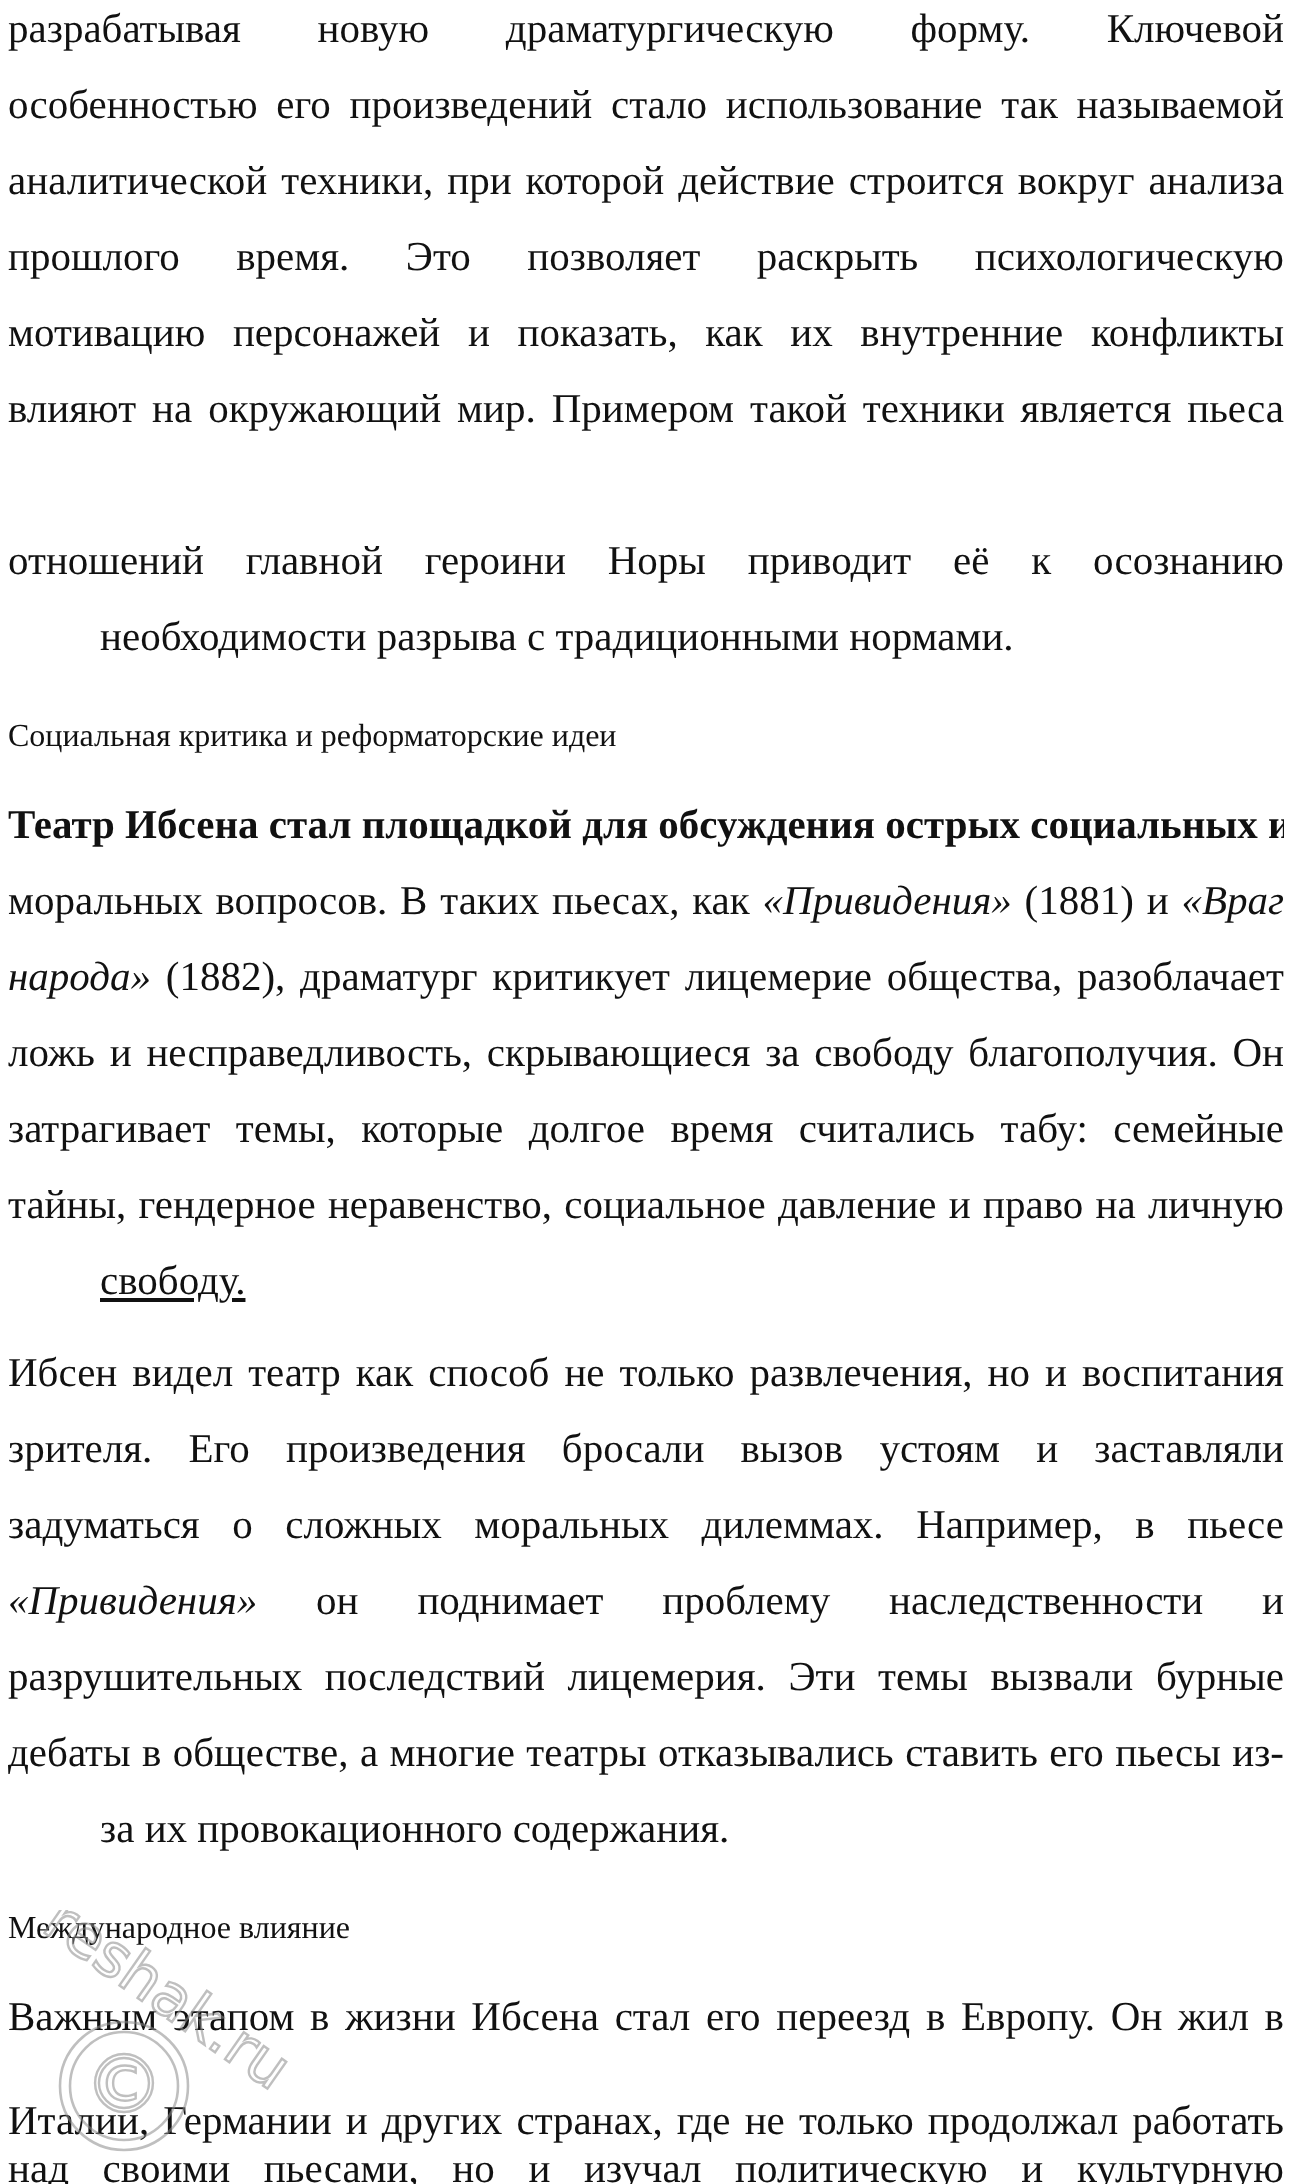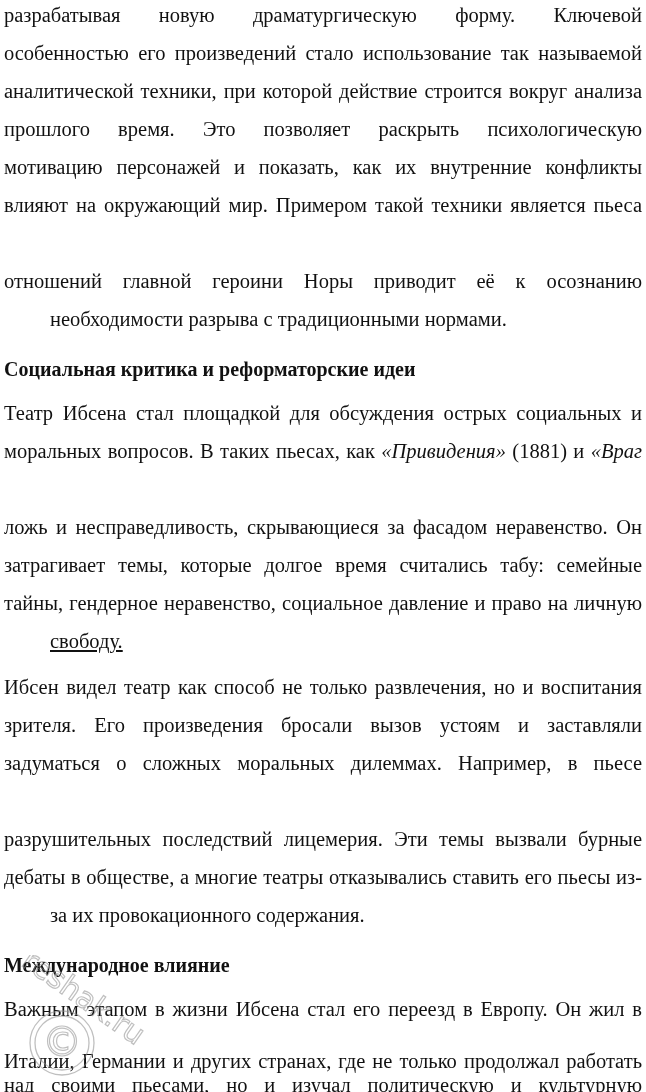--- a/index.html
+++ b/index.html
@@ -9,49 +9,51 @@
     color: #111111;
   }
   .page { position: absolute; left: 0; top: 0; width: 646px; height: 866px; }
   .line {
     position: absolute; left: 4px; width: 638px;
     font-size: 20.5px; line-height: 24px; height: 24px;
     white-space: nowrap; overflow: hidden;
     text-align: justify; text-align-last: justify;
   }
   .line.last { text-align-last: left; margin-left: 46px; }
-  .line.heading { font-weight: bold; text-align-last: left; font-size: 20px; }
+  .line.heading { font-weight: normal; text-align-last: left; font-size: 16px; }
   .line i, .line em { font-style: italic; }
   .watermark {
     position: absolute; left: 12px; top: 955px; width: 150px; height: 130px;
     pointer-events: none; opacity: 0.55;
   }
 </style>
 </head>
 <body>
 
 <div class="page" id="page">
     <div class="line" style="top: 3px;"><span>разрабатывая новую драматургическую форму. Ключевой</span></div>
     <div class="line" style="top: 41px;"><span>особенностью его произведений стало использование так называемой</span></div>
     <div class="line" style="top: 79px;"><span>аналитической техники, при которой действие строится вокруг анализа</span></div>
     <div class="line" style="top: 117px;"><span>прошлого время. Это позволяет раскрыть психологическую</span></div>
     <div class="line" style="top: 155px;"><span>мотивацию персонажей и показать, как их внутренние конфликты</span></div>
     <div class="line" style="top: 193px;"><span>влияют на окружающий мир. Примером такой техники является пьеса</span></div>
     <div class="line" style="top: 269px;"><span>отношений главной героини Норы приводит её к осознанию</span></div>
     <div class="line last" style="top: 307px;"><span>необходимости разрыва с традиционными нормами.</span></div>
     <div class="line heading" style="top: 357px;">Социальная критика и реформаторские идеи</div>
-    <div class="line" style="top: 401px;"><span>Театр Ибсена стал площадкой для обсуждения острых социальных и</span></div>
+    <div class="line" style="top: 401px; font-weight: bold;"><span>Театр Ибсена стал площадкой для обсуждения острых социальных и</span></div>
     <div class="line" style="top: 439px;"><span>моральных вопросов. В таких пьесах, как </span><i>«Привидения»</i><span> (1881) и </span><i>«Враг</i></div>
-    <div class="line" style="top: 515px;"><span>ложь и несправедливость, скрывающиеся за фасадом неравенство. Он</span></div>
+    <div class="line" style="top: 477px;"><i>народа»</i><span> (1882), драматург критикует лицемерие общества, разоблачает</span></div>
+    <div class="line" style="top: 515px;"><span>ложь и несправедливость, скрывающиеся за свободу благополучия. Он</span></div>
     <div class="line" style="top: 553px;"><span>затрагивает темы, которые долгое время считались табу: семейные</span></div>
     <div class="line" style="top: 591px;"><span>тайны, гендерное неравенство, социальное давление и право на личную</span></div>
     <div class="line last" style="top: 629px; text-decoration: underline;"><span>свободу.</span></div>
     <div class="line" style="top: 675px;"><span>Ибсен видел театр как способ не только развлечения, но и воспитания</span></div>
     <div class="line" style="top: 713px;"><span>зрителя. Его произведения бросали вызов устоям и заставляли</span></div>
     <div class="line" style="top: 751px;"><span>задуматься о сложных моральных дилеммах. Например, в пьесе</span></div>
+    <div class="line" style="top: 789px;"><i>«Привидения»</i><span> он поднимает проблему наследственности и</span></div>
     <div class="line" style="top: 865px;"><span>дебаты в обществе, а многие театры отказывались ставить его пьесы из-</span></div>
     <div class="line" style="top: 827px;"><span>разрушительных последствий лицемерия. Эти темы вызвали бурные</span></div>
     <div class="line last" style="top: 903px;"><span>за их провокационного содержания.</span></div>
     <div class="line heading" style="top: 953px;">Международное влияние</div>
     <div class="line" style="top: 997px;"><span>Важным этапом в жизни Ибсена стал его переезд в Европу. Он жил в</span></div>
     <div class="line" style="top: 1035px; margin-top: 14px;"><span>Италии, Германии и других странах, где не только продолжал работать</span></div>
     <div class="line" style="top: 1073px;"><span>над своими пьесами, но и изучал политическую и культурную</span></div>
   </div>
 
 <svg class="watermark" viewBox="0 0 150 130">

